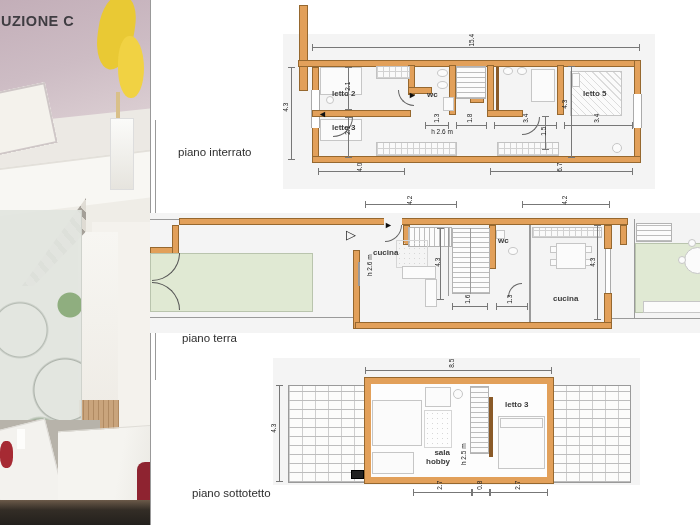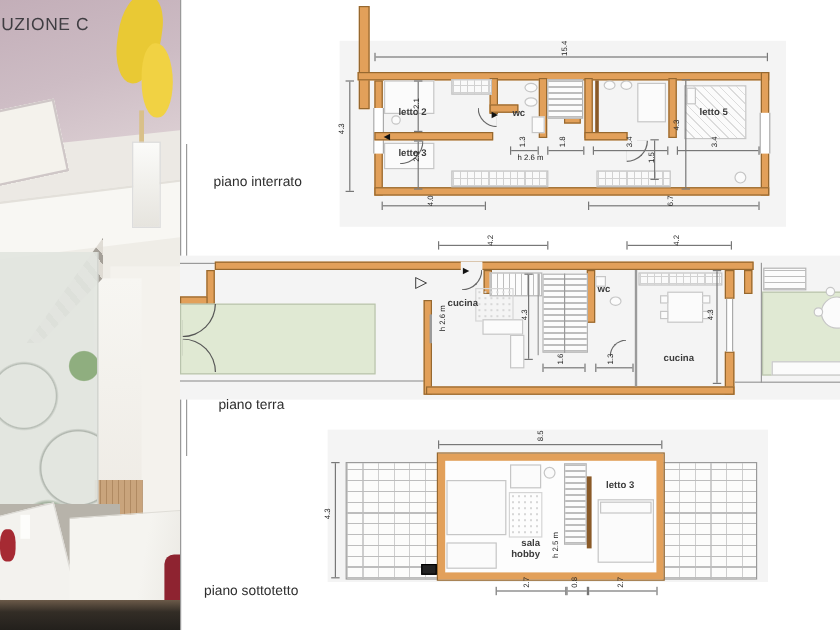--- a/index.html
+++ b/index.html
@@ -60,21 +60,21 @@
                                  radial-gradient(circle at 65px 180px, rgba(0,0,0,0) 30px, #aeb4ac 31px, rgba(0,0,0,0) 33px),
                                  radial-gradient(circle at 40px 230px, rgba(0,0,0,0) 20px, #9fae9a 21px, rgba(0,0,0,0) 24px),
                                  radial-gradient(circle at 70px 95px, #8fae7f 0 12px, rgba(0,0,0,0) 13px);"></div>
     <div class="abs" style="left:0;top:420px;width:100px;height:105px;background:#b7b3aa;"></div>
     <div class="abs" style="left:-8px;top:425px;width:64px;height:84px;background:#f3f2ee;border:1px solid #dcdad5;transform:rotate(-14deg);box-sizing:border-box;"></div>
     <div class="abs" style="left:0;top:441px;width:13px;height:27px;background:#a62a33;border-radius:40%;"></div>
     <div class="abs" style="left:17px;top:429px;width:8px;height:20px;background:#fdfdfb;box-shadow:12px 3px 0 #f3f2ee;"></div>
     <div class="abs" style="left:58px;top:428px;width:96px;height:100px;background:linear-gradient(100deg,#f5f4f0 60%,#e9e7e1);border-top:1px solid #dfddd7;transform:skewY(-4deg);box-sizing:border-box;"></div>
     <div class="abs" style="left:137px;top:462px;width:15px;height:60px;background:#8e2330;border-radius:8px 0 0 8px;"></div>
     <div class="abs" style="left:0;top:500px;width:152px;height:25px;background:linear-gradient(180deg,#6b5a49,#332d26 40%,#23201c);"></div>
-    <div class="abs" style="left:1px;top:13px;font-size:14.5px;color:#3f3d42;letter-spacing:.5px;">UZIONE C</div>
+    <div class="abs" style="left:1px;top:13px;font-size:14.5px;color:#3f3d42;letter-spacing:.5px;font-weight:bold;">UZIONE C</div>
   </div>
   <div class="gline" style="left:155px;top:120px;width:1px;height:260px;"></div>
 
   <div class="band" style="left:283px;top:34px;width:372px;height:155px;"></div>
   <div class="flabel" style="left:178px;top:146px;">piano interrato</div>
 
   <div class="wall" style="left:299px;top:5px;width:9px;height:86px;"></div>
   <div class="wall" style="left:298px;top:60px;width:343px;height:7px;"></div>
   <div class="wall" style="left:312px;top:67px;width:7px;height:96px;"></div>
   <div class="winv" style="left:311px;top:90px;width:9px;height:38px;"></div>
@@ -212,21 +212,21 @@
   <div class="dlh" style="left:452px;top:303px;width:36px;"></div>
   <div class="dlh" style="left:496px;top:303px;width:32px;"></div>
   <div class="dim dimv" style="left:402px;top:197px;">4.2</div>
   <div class="dim dimv" style="left:557px;top:197px;">4.2</div>
   <div class="dim dimv" style="left:430px;top:259px;">4.3</div>
   <div class="dim dimv" style="left:585px;top:259px;">4.3</div>
   <div class="dim dimv" style="left:460px;top:296px;">1.6</div>
   <div class="dim dimv" style="left:502px;top:296px;">1.3</div>
 
   <div class="band" style="left:273px;top:358px;width:367px;height:127px;"></div>
-  <div class="flabel" style="left:170px;top:487px;text-align:center;">piano sottotetto</div>
+  <div class="flabel" style="left:192px;top:487px;text-align:center;">piano sottotetto</div>
 
   <div class="brick" style="left:288px;top:385px;width:78px;height:98px;"></div>
   <div class="brick" style="left:552px;top:385px;width:79px;height:98px;"></div>
   <div class="abs" style="left:365px;top:378px;width:188px;height:105px;border:6px solid #e2a05a;outline:1px solid #96682f;background:#fdfdfd;box-sizing:border-box;"></div>
   <div class="hatchH" style="left:470px;top:386px;width:19px;height:68px;"></div>
   <div class="darkwall" style="left:489px;top:397px;width:4px;height:60px;"></div>
   <div class="furn" style="left:498px;top:416px;width:47px;height:53px;"></div>
   <div class="furn" style="left:500px;top:418px;width:43px;height:10px;"></div>
   <div class="furn" style="left:372px;top:400px;width:50px;height:46px;"></div>
   <div class="dots" style="left:424px;top:410px;width:28px;height:38px;"></div>

